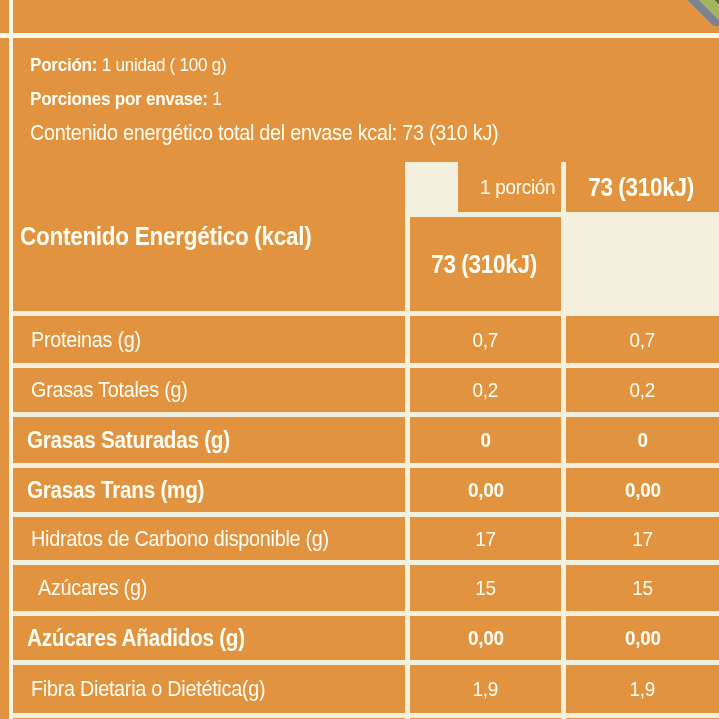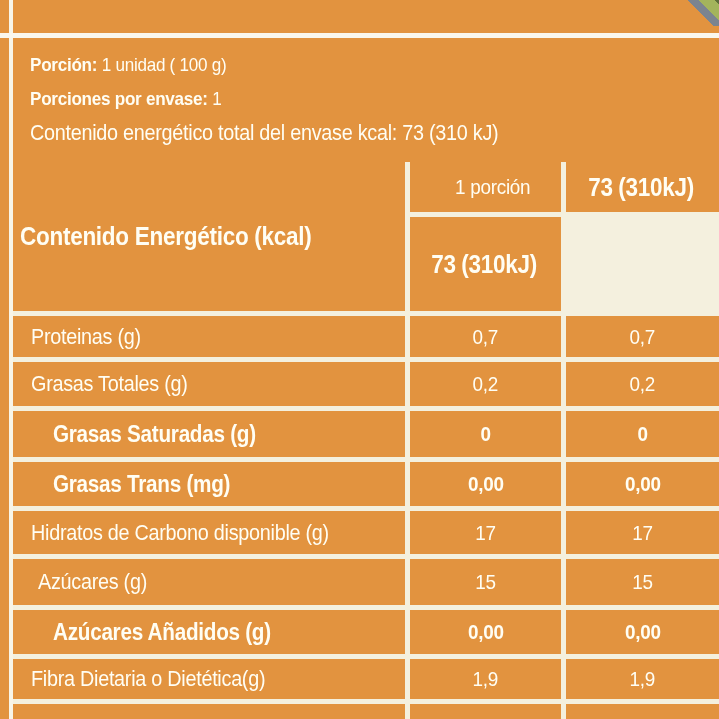--- a/index.html
+++ b/index.html
@@ -47,36 +47,36 @@
     grid-template-rows:50px 94px;
     gap:5px;
     flex:0 0 auto;
   }
   .trow {
     display:grid;
     grid-template-columns:392px 151px 153px;
     column-gap:5px;
     flex:0 0 auto;
   }
-  .h41{height:41px}.h44{height:44px}.h46{height:46px}.h43{height:43px}.h40{height:40px}.h15{height:15px}
+  .h41{height:47px}.h44{height:44px}.h46{height:46px}.h43{height:43px}.h40{height:48px}.h15{height:15px}
   .cell { background:#E2933F; display:flex; align-items:center; box-sizing:border-box; }
   .lab  { justify-content:flex-start; padding-left:18px; font-size:22px; }
   .val  { justify-content:center; font-size:21px; }
   .merged {
     grid-row:1 / 3; grid-column:1;
     padding-left:7px; font-weight:700; font-size:25px;
   }
   .colhdr { font-size:21px; }
-  .colhdr.c1 { justify-content:center; padding-left:22px; }
+  .colhdr.c1 { justify-content:flex-start; padding-left:22px;margin-left:48px; }
   .energyval {
     flex-direction:row; justify-content:center;
     font-weight:700; font-size:25px; line-height:41px;
   }
   .boldrow .cell { font-weight:700; }
-  .boldrow .lab  { padding-left:40px; font-size:23px;align-items:center; }
+  .boldrow .lab  { padding-left:14px; font-size:23px;align-items:center; }
   .ind2 .lab { padding-left:25px; }
 </style>
 </head>
 <body>
 
 <div class="v-rule"></div>
 <div class="h-rule"></div>
 <div class="corner"></div>
 
 <div class="infobox">

